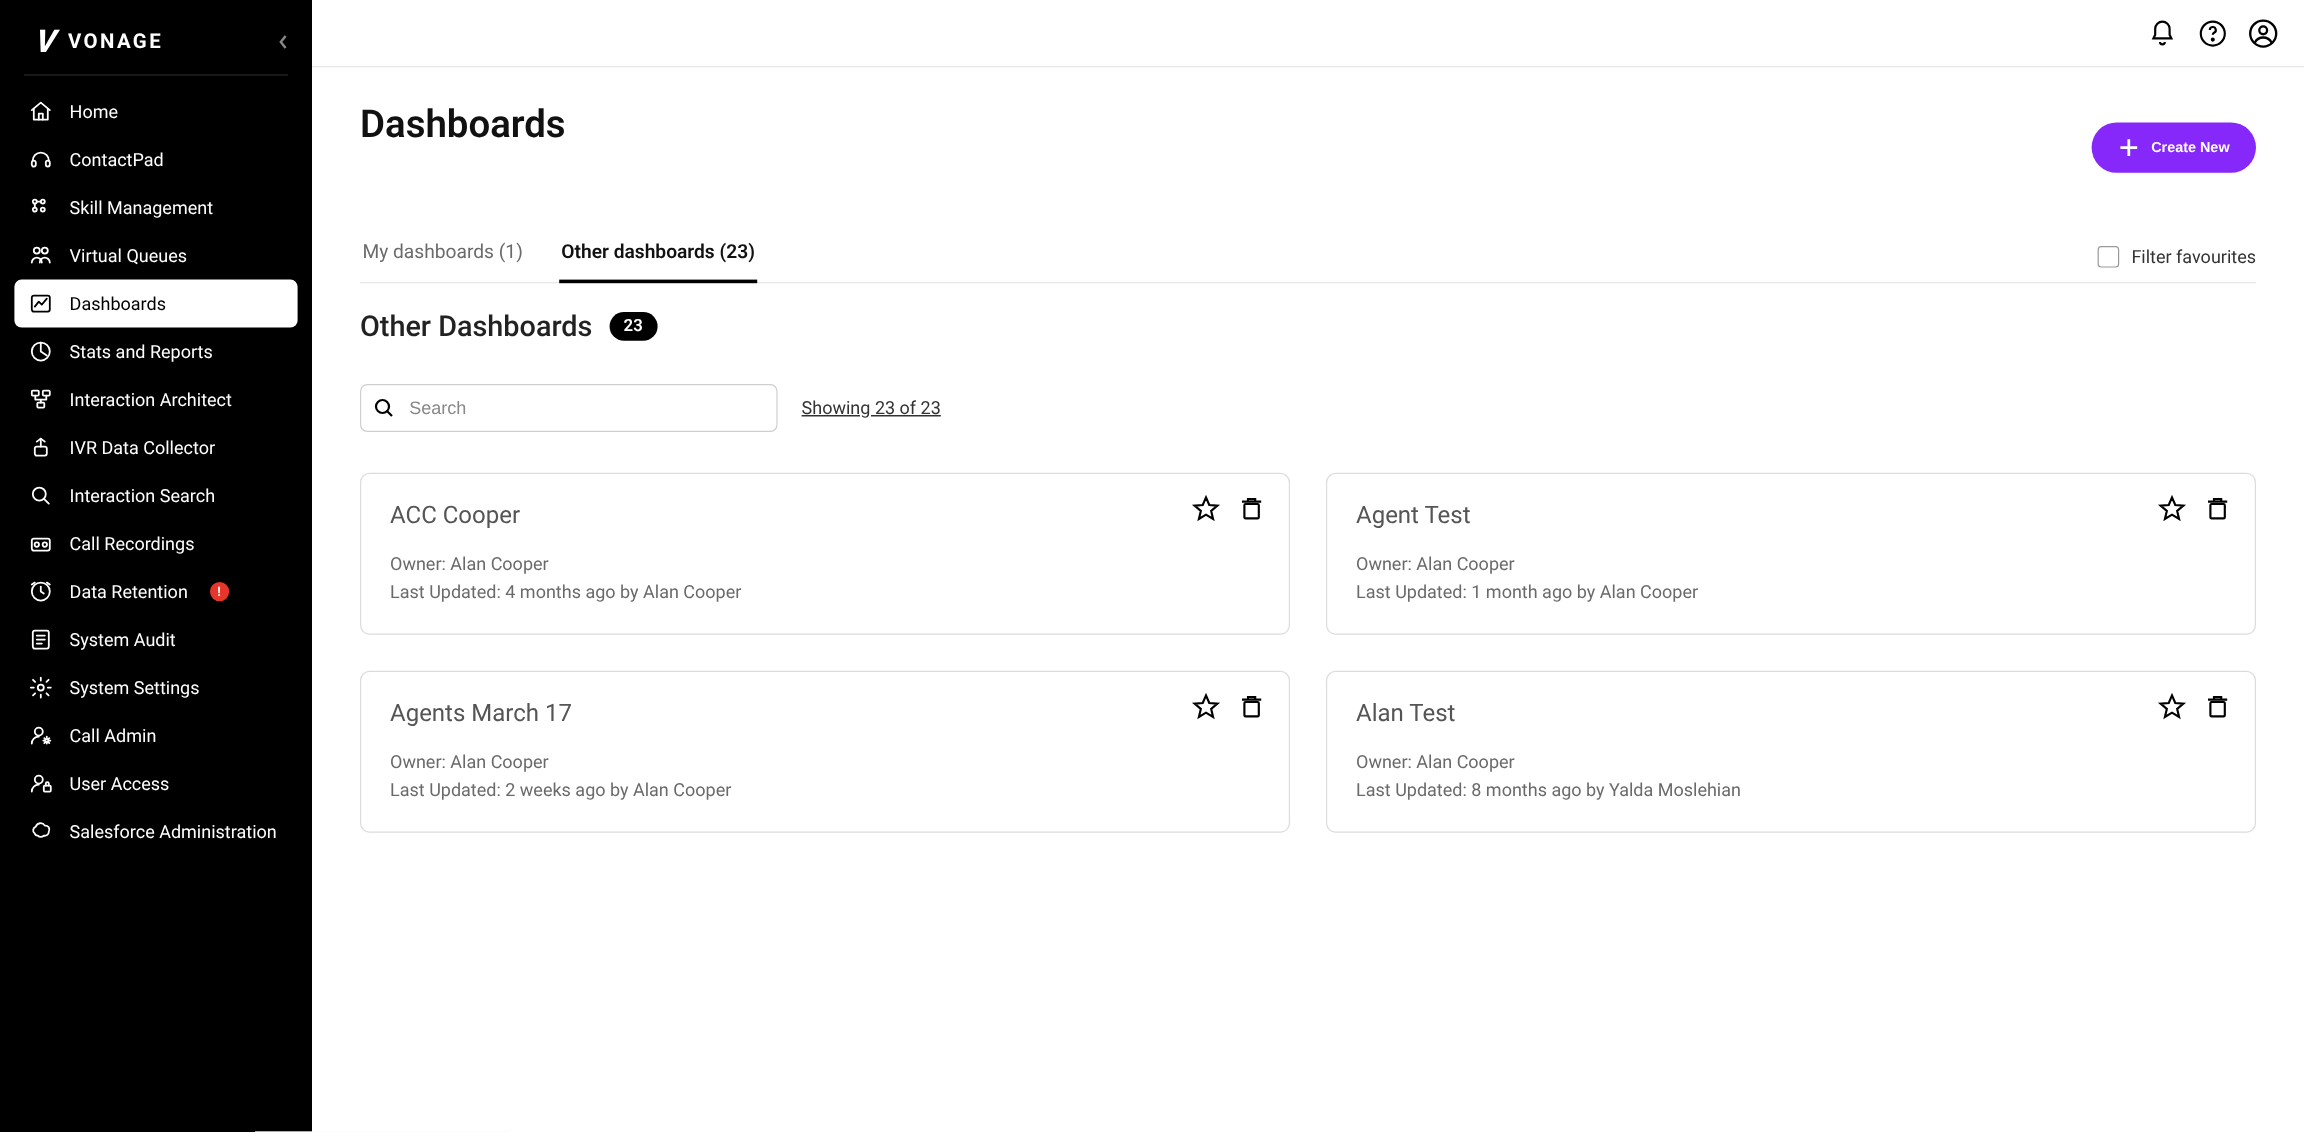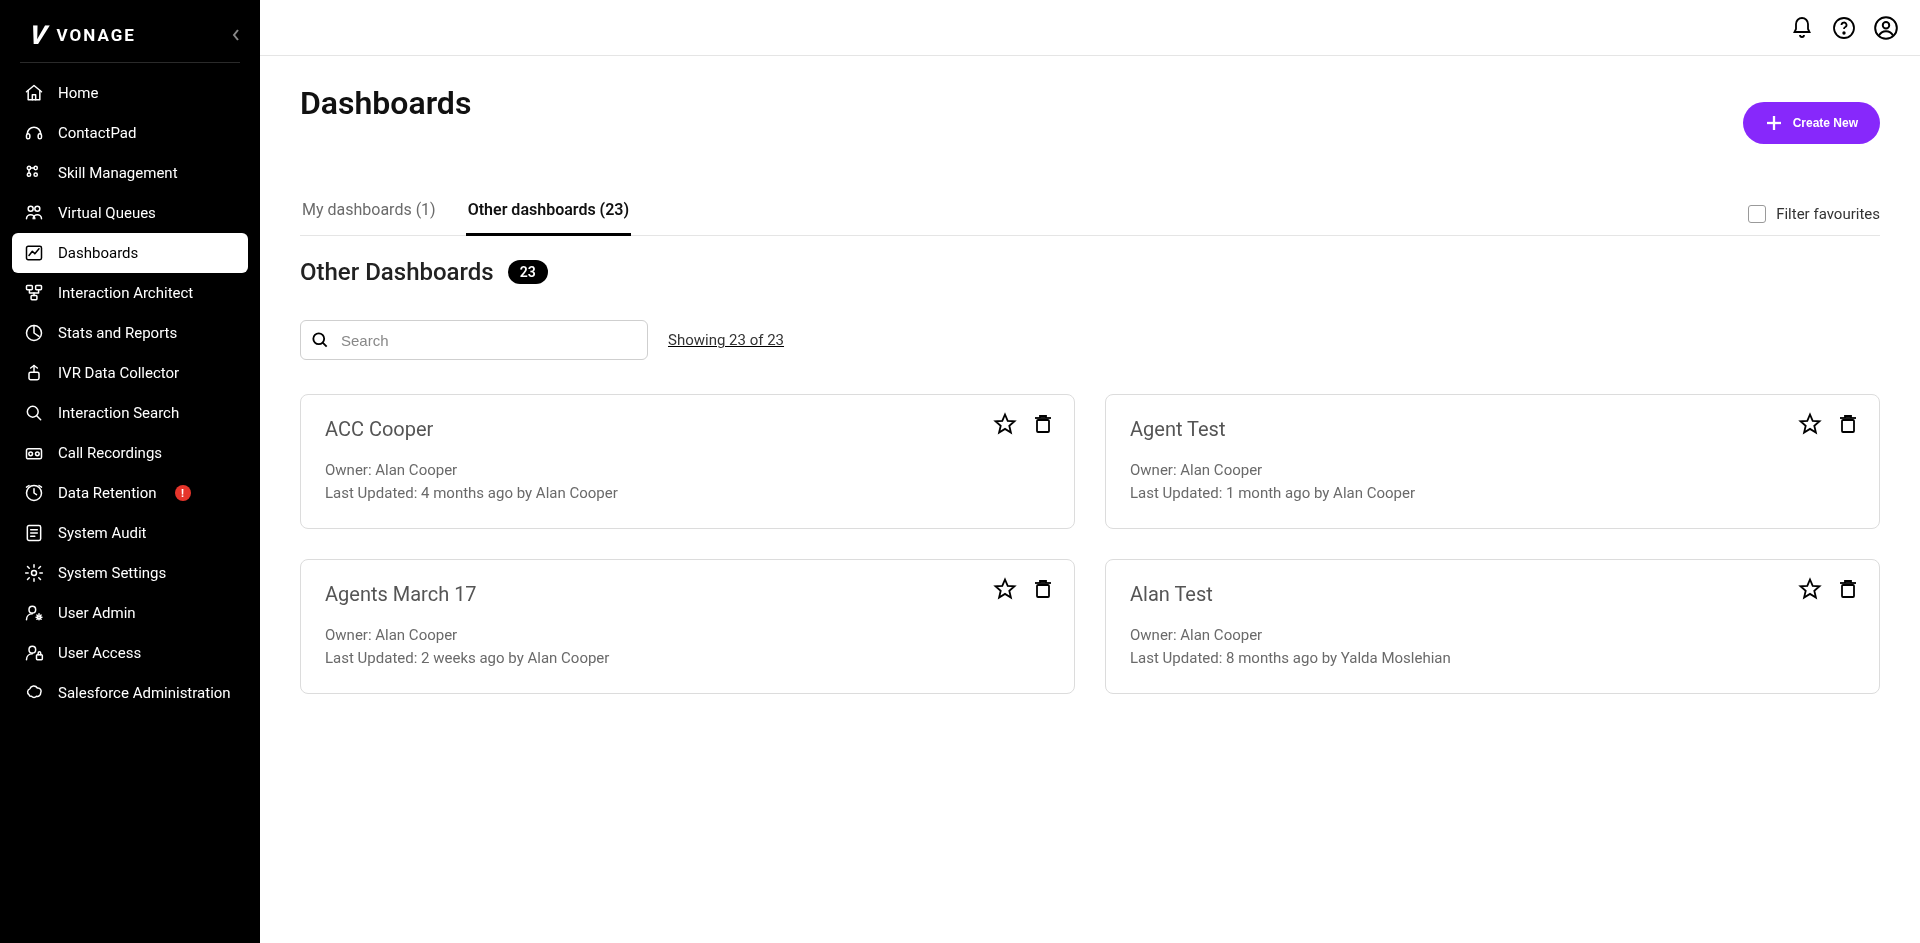--- a/index.html
+++ b/index.html
@@ -343,32 +343,32 @@
           <span class="icon">
             <svg width="20" height="20" viewBox="0 0 24 24" fill="none" stroke="currentColor" stroke-width="1.8" stroke-linecap="round" stroke-linejoin="round">
               <use href="#i-dashboard"></use>
             </svg>
           </span>
           <span>Dashboards</span>
         </div>
         <div class="nav-item">
           <span class="icon">
             <svg width="20" height="20" viewBox="0 0 24 24" fill="none" stroke="currentColor" stroke-width="1.8" stroke-linecap="round" stroke-linejoin="round">
+              <use href="#i-stats"></use>
+            </svg>
+          </span>
+          <span>Stats and Reports</span>
+        </div>
+        <div class="nav-item">
+          <span class="icon">
+            <svg width="20" height="20" viewBox="0 0 24 24" fill="none" stroke="currentColor" stroke-width="1.8" stroke-linecap="round" stroke-linejoin="round">
               <use href="#i-architect"></use>
             </svg>
           </span>
           <span>Interaction Architect</span>
-        </div>
-        <div class="nav-item">
-          <span class="icon">
-            <svg width="20" height="20" viewBox="0 0 24 24" fill="none" stroke="currentColor" stroke-width="1.8" stroke-linecap="round" stroke-linejoin="round">
-              <use href="#i-stats"></use>
-            </svg>
-          </span>
-          <span>Stats and Reports</span>
         </div>
         <div class="nav-item">
           <span class="icon">
             <svg width="20" height="20" viewBox="0 0 24 24" fill="none" stroke="currentColor" stroke-width="1.8" stroke-linecap="round" stroke-linejoin="round">
               <use href="#i-ivr"></use>
             </svg>
           </span>
           <span>IVR Data Collector</span>
         </div>
         <div class="nav-item">
@@ -411,21 +411,21 @@
             </svg>
           </span>
           <span>System Settings</span>
         </div>
         <div class="nav-item">
           <span class="icon">
             <svg width="20" height="20" viewBox="0 0 24 24" fill="none" stroke="currentColor" stroke-width="1.8" stroke-linecap="round" stroke-linejoin="round">
               <use href="#i-user-admin"></use>
             </svg>
           </span>
-          <span>User Admin</span>
+          <span>Call Admin</span>
         </div>
         <div class="nav-item">
           <span class="icon">
             <svg width="20" height="20" viewBox="0 0 24 24" fill="none" stroke="currentColor" stroke-width="1.8" stroke-linecap="round" stroke-linejoin="round">
               <use href="#i-user-access"></use>
             </svg>
           </span>
           <span>User Access</span>
         </div>
         <div class="nav-item">

